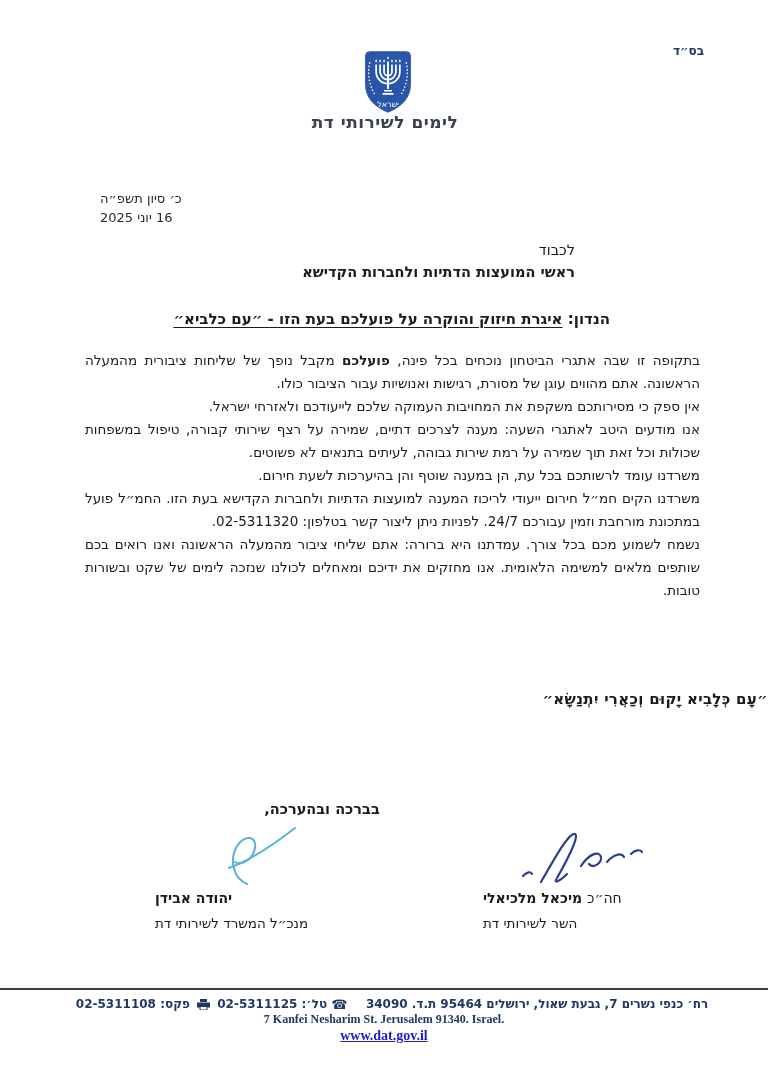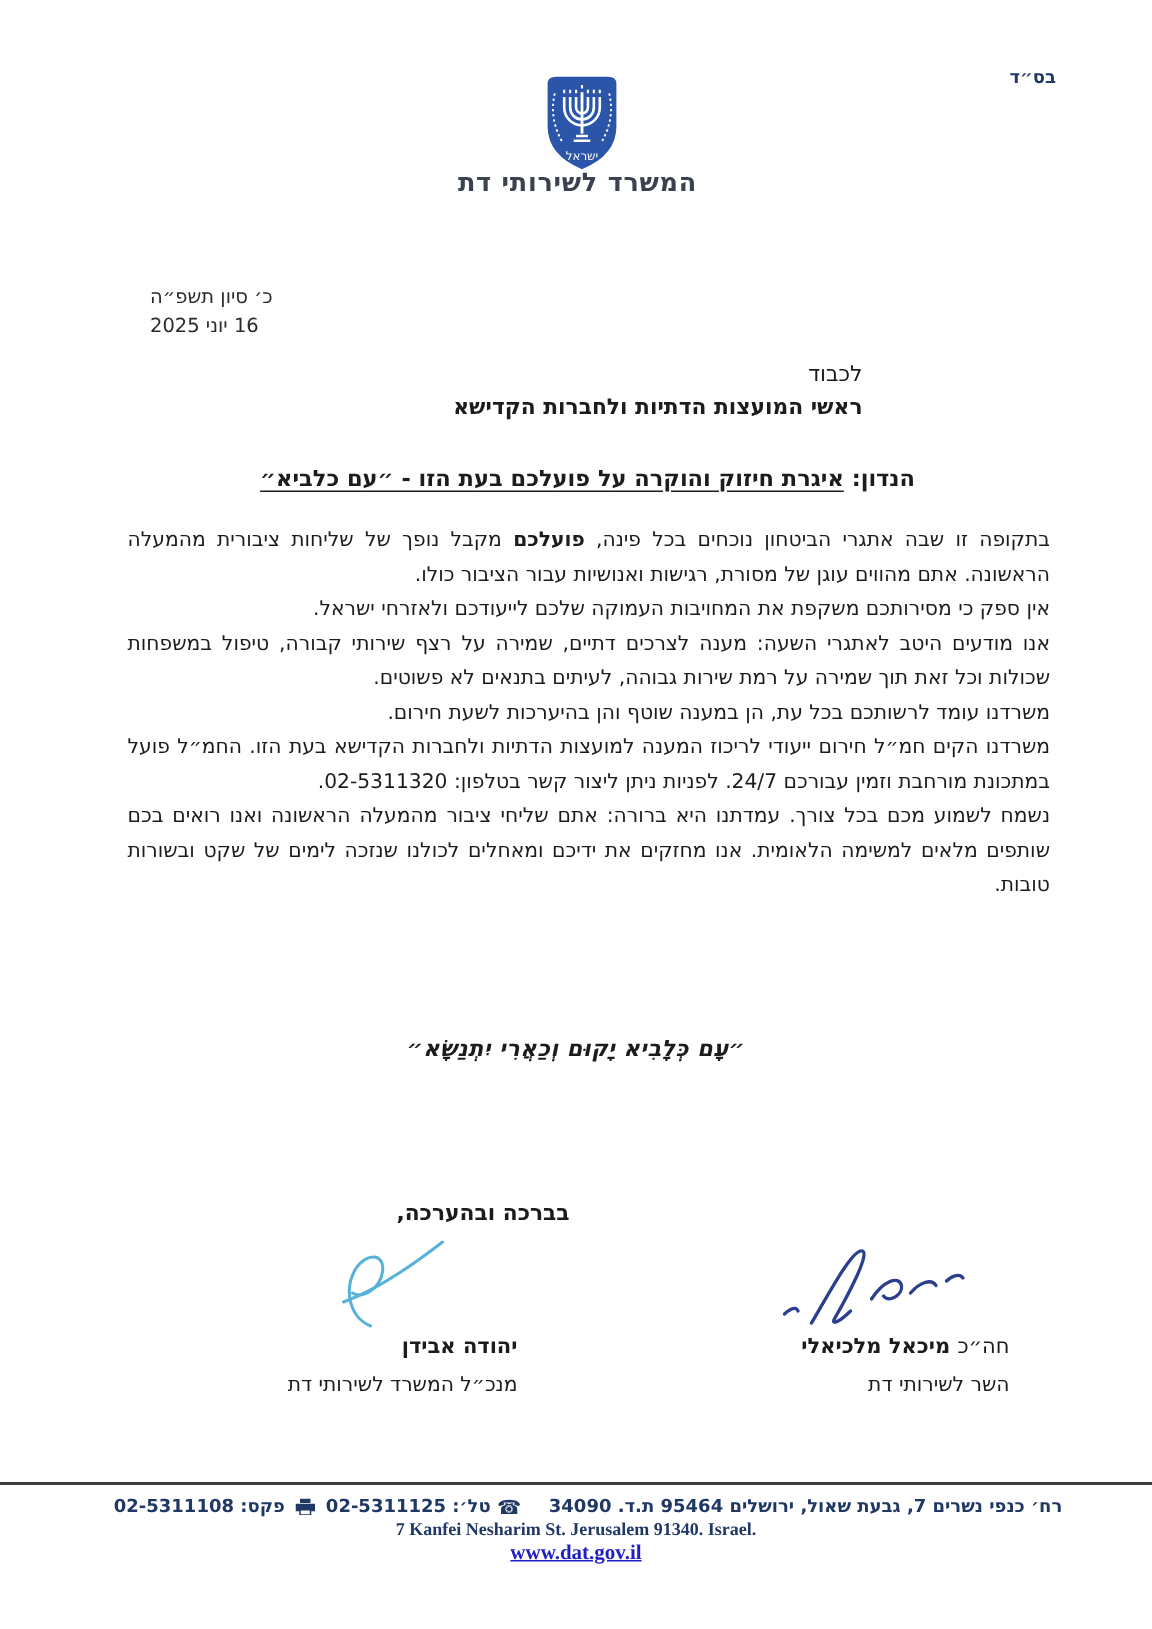--- a/index.html
+++ b/index.html
@@ -25,25 +25,25 @@
   .recipient .name{font-weight:bold;}
   .subject{position:absolute; top:310px; right:158px; left:95px; text-align:right;
     font-size:15px; font-weight:bold;}
   .subject .subject-text{text-decoration:underline; text-underline-offset:3px;}
   .letter-body{
     position:absolute; top:349px; right:68px; left:85px;
     font-size:13.5px; line-height:23px; text-align:justify;
   }
   .letter-body p{margin:0;}
   .b{font-weight:bold;}
-  .quote{position:absolute; top:690px; left:0; right:0; text-align:center;
-    font-size:15px; font-weight:bold; letter-spacing:.3px;font-style:italic;}
+  .quote{position:absolute; top:690px; left:0; right:0; 
+    font-size:15px; font-weight:bold; letter-spacing:.3px;}
   .closing{position:absolute; top:801px; left:232px; width:180px; text-align:center;
     font-size:14.5px; font-weight:bold;}
-  .sig-block{position:absolute; width:190px; text-align:right; font-size:14px; line-height:25px;}
+  .sig-block{position:absolute; width:190px; text-align:left; font-size:14px; line-height:25px;}
   .sig-minister{top:824px; right:95px;}
   .sig-dg{top:824px; left:155px;}
   .sig-scribble{display:block; margin:0 auto;}
   .sig-name{font-weight:bold;}
   .sig-name .sig-prefix{font-weight:normal;}
   .sig-title{font-size:13.5px;}
   .footer-rule{position:absolute; top:988px; left:0; right:0; height:2px; background:#3d3d3d;}
   .footer-line1{position:absolute; top:997px; left:0; right:0; text-align:center;
     font-size:12px; font-weight:bold; color:var(--navy); white-space:nowrap;margin-left:16px;}
   .footer-line1 .gap{display:inline-block; width:10px;}
@@ -71,21 +71,21 @@
       <path d="M35 17 V52" stroke="#ffffff" stroke-width="2.4" fill="none"></path>
       <path d="M20 21 L20 30 A15 15 0 0 0 50 30 L50 21" stroke="#ffffff" stroke-width="2.2" fill="none"></path>
       <path d="M25 21 L25 30 A10 10 0 0 0 45 30 L45 21" stroke="#ffffff" stroke-width="2.2" fill="none"></path>
       <path d="M30 21 L30 30 A5 5 0 0 0 40 30 L40 21" stroke="#ffffff" stroke-width="2.2" fill="none"></path>
       <path d="M20 18 V15 M25 18 V15 M30 18 V15 M35 14 V11 M40 18 V15 M45 18 V15 M50 18 V15" stroke="#ffffff" stroke-width="1.8"></path>
       <path d="M30 54 H40 M28 58 H42" stroke="#ffffff" stroke-width="2"></path>
       <text x="35" y="74" text-anchor="middle" fill="#ffffff" font-size="10" font-family="DejaVu Sans, sans-serif">ישראל</text>
     </svg>
   </div>
 
-  <div class="ministry-title">המשרד לשירותי דת</div>
+  <div class="ministry-title">לימים לשירותי דת</div>
 
   <div class="date-block">
     <div>כ׳ סיון תשפ״ה</div>
     <div>16 יוני 2025</div>
   </div>
 
   <div class="recipient">
     <div>לכבוד</div>
     <div class="name">ראשי המועצות הדתיות ולחברות הקדישא</div>
   </div>

